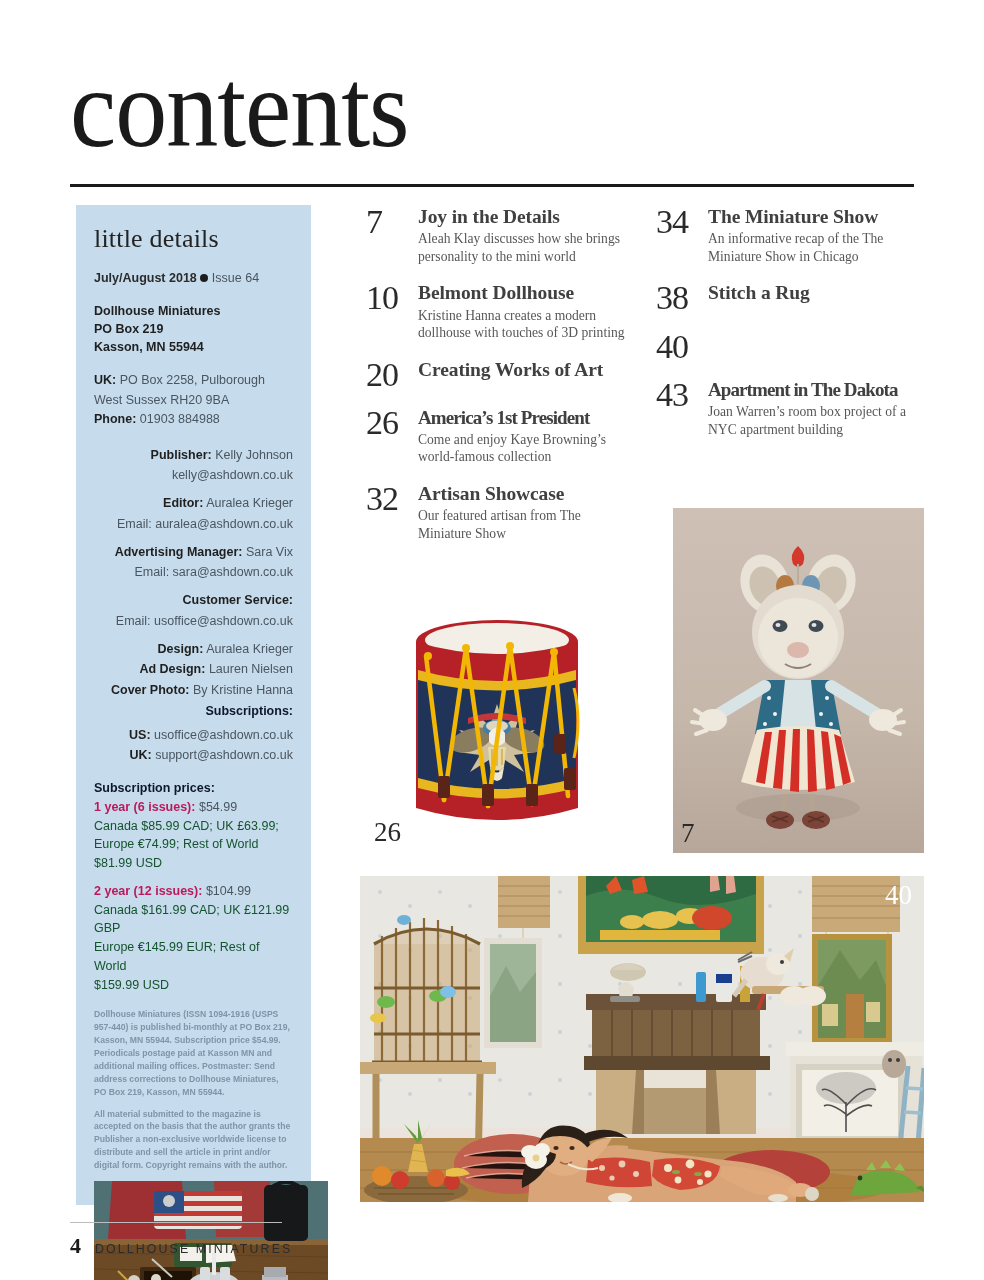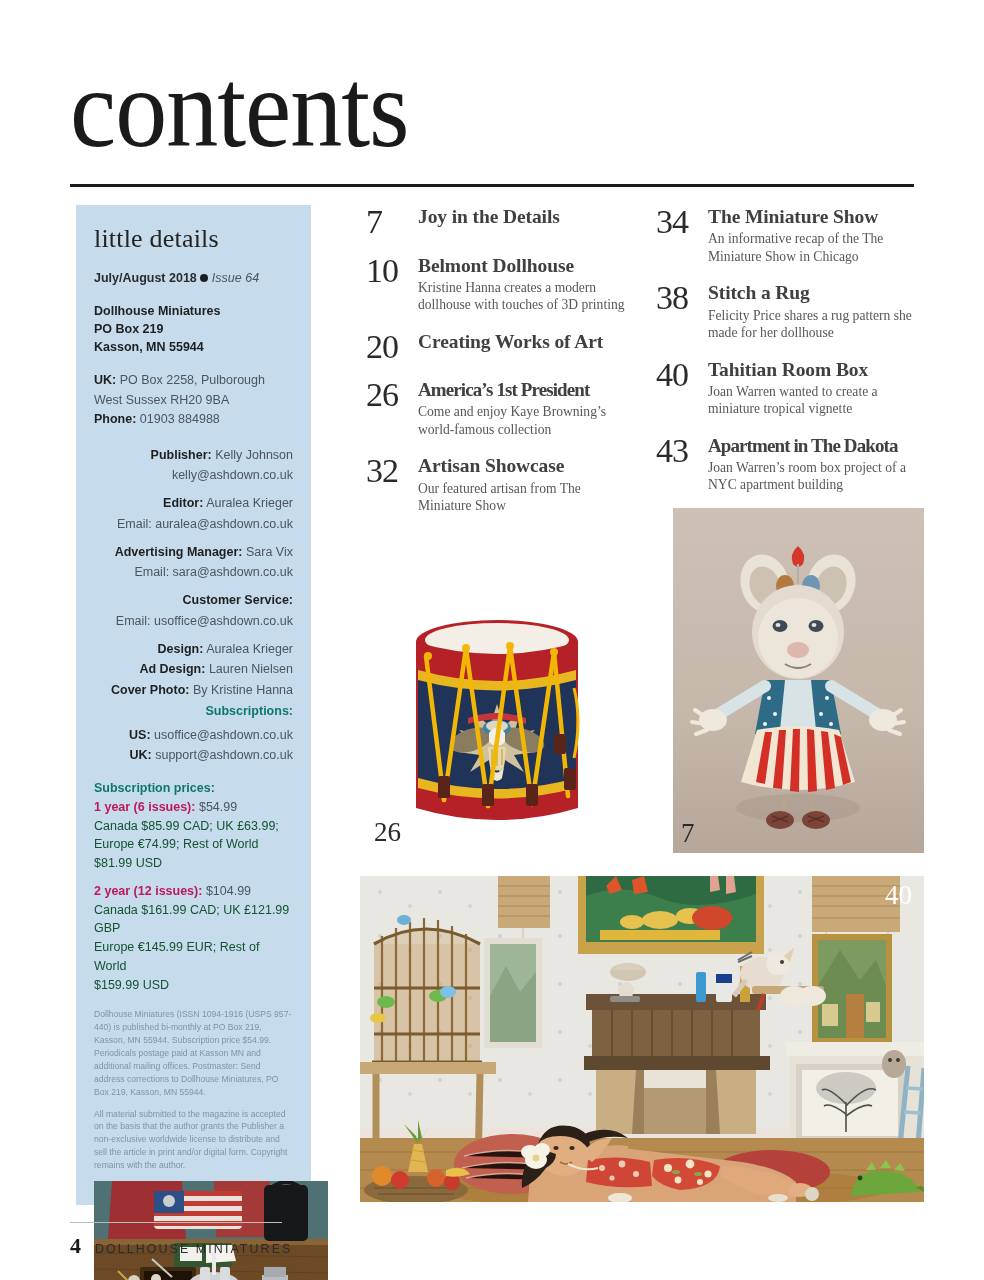--- a/index.html
+++ b/index.html
@@ -66,21 +66,21 @@
   }
   .issue-line b { font-weight: 700; }
   .issue-dot {
     display: inline-block;
     width: 8px; height: 8px;
     border-radius: 50%;
     background: #1d1d1d;
     margin: 0 4px 0 3px;
     vertical-align: middle;
   }
-  .issue-num { color: #4a5560; font-style: italic; }
+  .issue-num { color: #4a5560; }
 
   .addr-block {
     font-size: 12.5px;
     font-weight: 700;
     color: #1f1f1f;
     line-height: 1.45;
     margin-bottom: 15px;
   }
   .contact-block { margin-bottom: 15px; }
   .contact-row {
@@ -109,41 +109,42 @@
   .staff-sub {
     font-size: 12.5px;
     line-height: 1.5;
     color: #4a5560;
   }
 
   .subs-block { margin-bottom: 14px; }
   .subs-head {
     font-size: 12.5px;
     font-weight: 700;
-    color: #0f766e;
+    color: #0f172a;
     line-height: 1.5;
   }
   .price-group { margin-bottom: 9px; }
   .price-head {
     font-size: 12.5px;
     line-height: 1.5;
     color: #4a5560;
   }
   .price-head b { color: #be185d; font-weight: 700; }
   .price-line {
     font-size: 12.5px;
     line-height: 1.5;
     color: #14532d;
   }
 
   .legal {
     font-size: 8.6px;
     line-height: 1.5;
     color: #7d95a8;
     margin-bottom: 9px;
+    font-weight: bold;
   }
 
   .sidebar-photo {
     position: relative;
     width: 234px;
     height: 140px;
     margin-top: 6px;
     overflow: hidden;
     background: #3b2a1e;
   }
@@ -378,20 +379,21 @@
   </div>
 </aside>
 
 <div class="toc">
 
   <div class="toc-col toc-col-1">
     <div class="toc-entry">
       <div class="toc-num">7</div>
       <div class="toc-body">
         <div class="toc-head">Joy in the Details</div>
+        <div class="toc-desc">Aleah Klay discusses how she brings personality to the mini world</div>
       </div>
     </div>
     <div class="toc-entry">
       <div class="toc-num">10</div>
       <div class="toc-body">
         <div class="toc-head">Belmont Dollhouse</div>
         <div class="toc-desc">Kristine Hanna creates a modern dollhouse with touches of 3D printing</div>
       </div>
     </div>
     <div class="toc-entry">
@@ -421,29 +423,24 @@
       <div class="toc-num">34</div>
       <div class="toc-body">
         <div class="toc-head">The Miniature Show</div>
         <div class="toc-desc">An informative recap of the The Miniature Show in Chicago</div>
       </div>
     </div>
     <div class="toc-entry">
       <div class="toc-num">38</div>
       <div class="toc-body">
         <div class="toc-head">Stitch a Rug</div>
-        <div class="toc-desc">Felicity Price shares a rug pattern she made for her dollhouse</div>
       </div>
     </div>
     <div class="toc-entry">
       <div class="toc-num">40</div>
-      <div class="toc-body">
-        <div class="toc-head">Tahitian Room Box</div>
-        <div class="toc-desc">Joan Warren wanted to create a miniature tropical vignette</div>
-      </div>
     </div>
     <div class="toc-entry">
       <div class="toc-num">43</div>
       <div class="toc-body">
         <div class="toc-head tight">Apartment in The Dakota</div>
         <div class="toc-desc">Joan Warren’s room box project of a NYC apartment building</div>
       </div>
     </div>
   </div>
 

